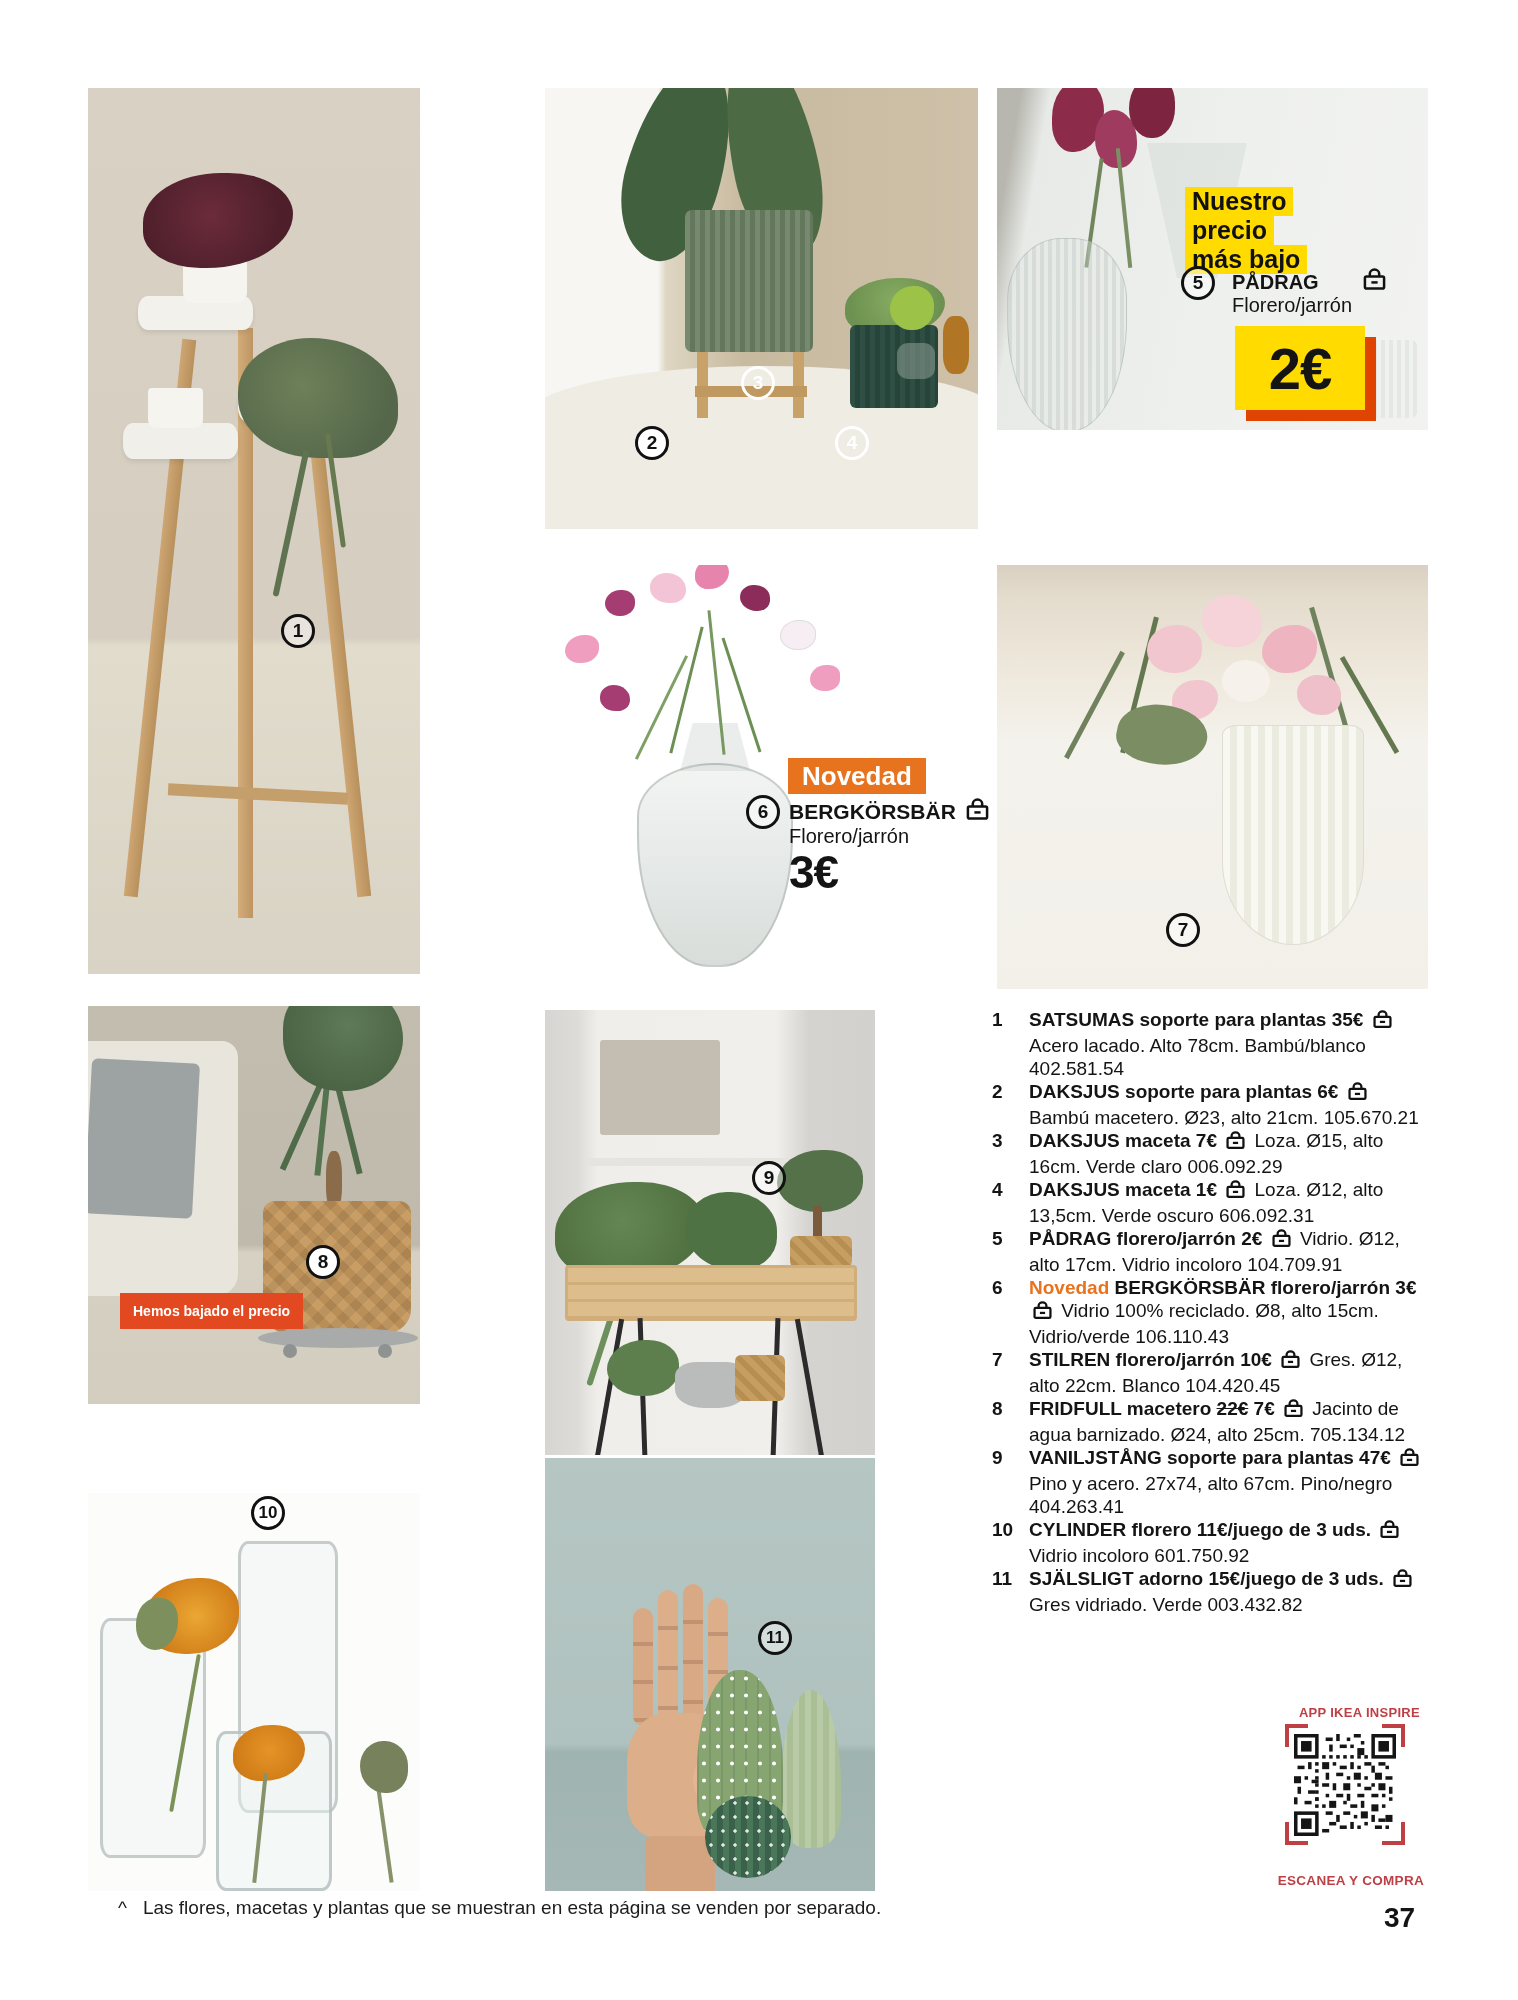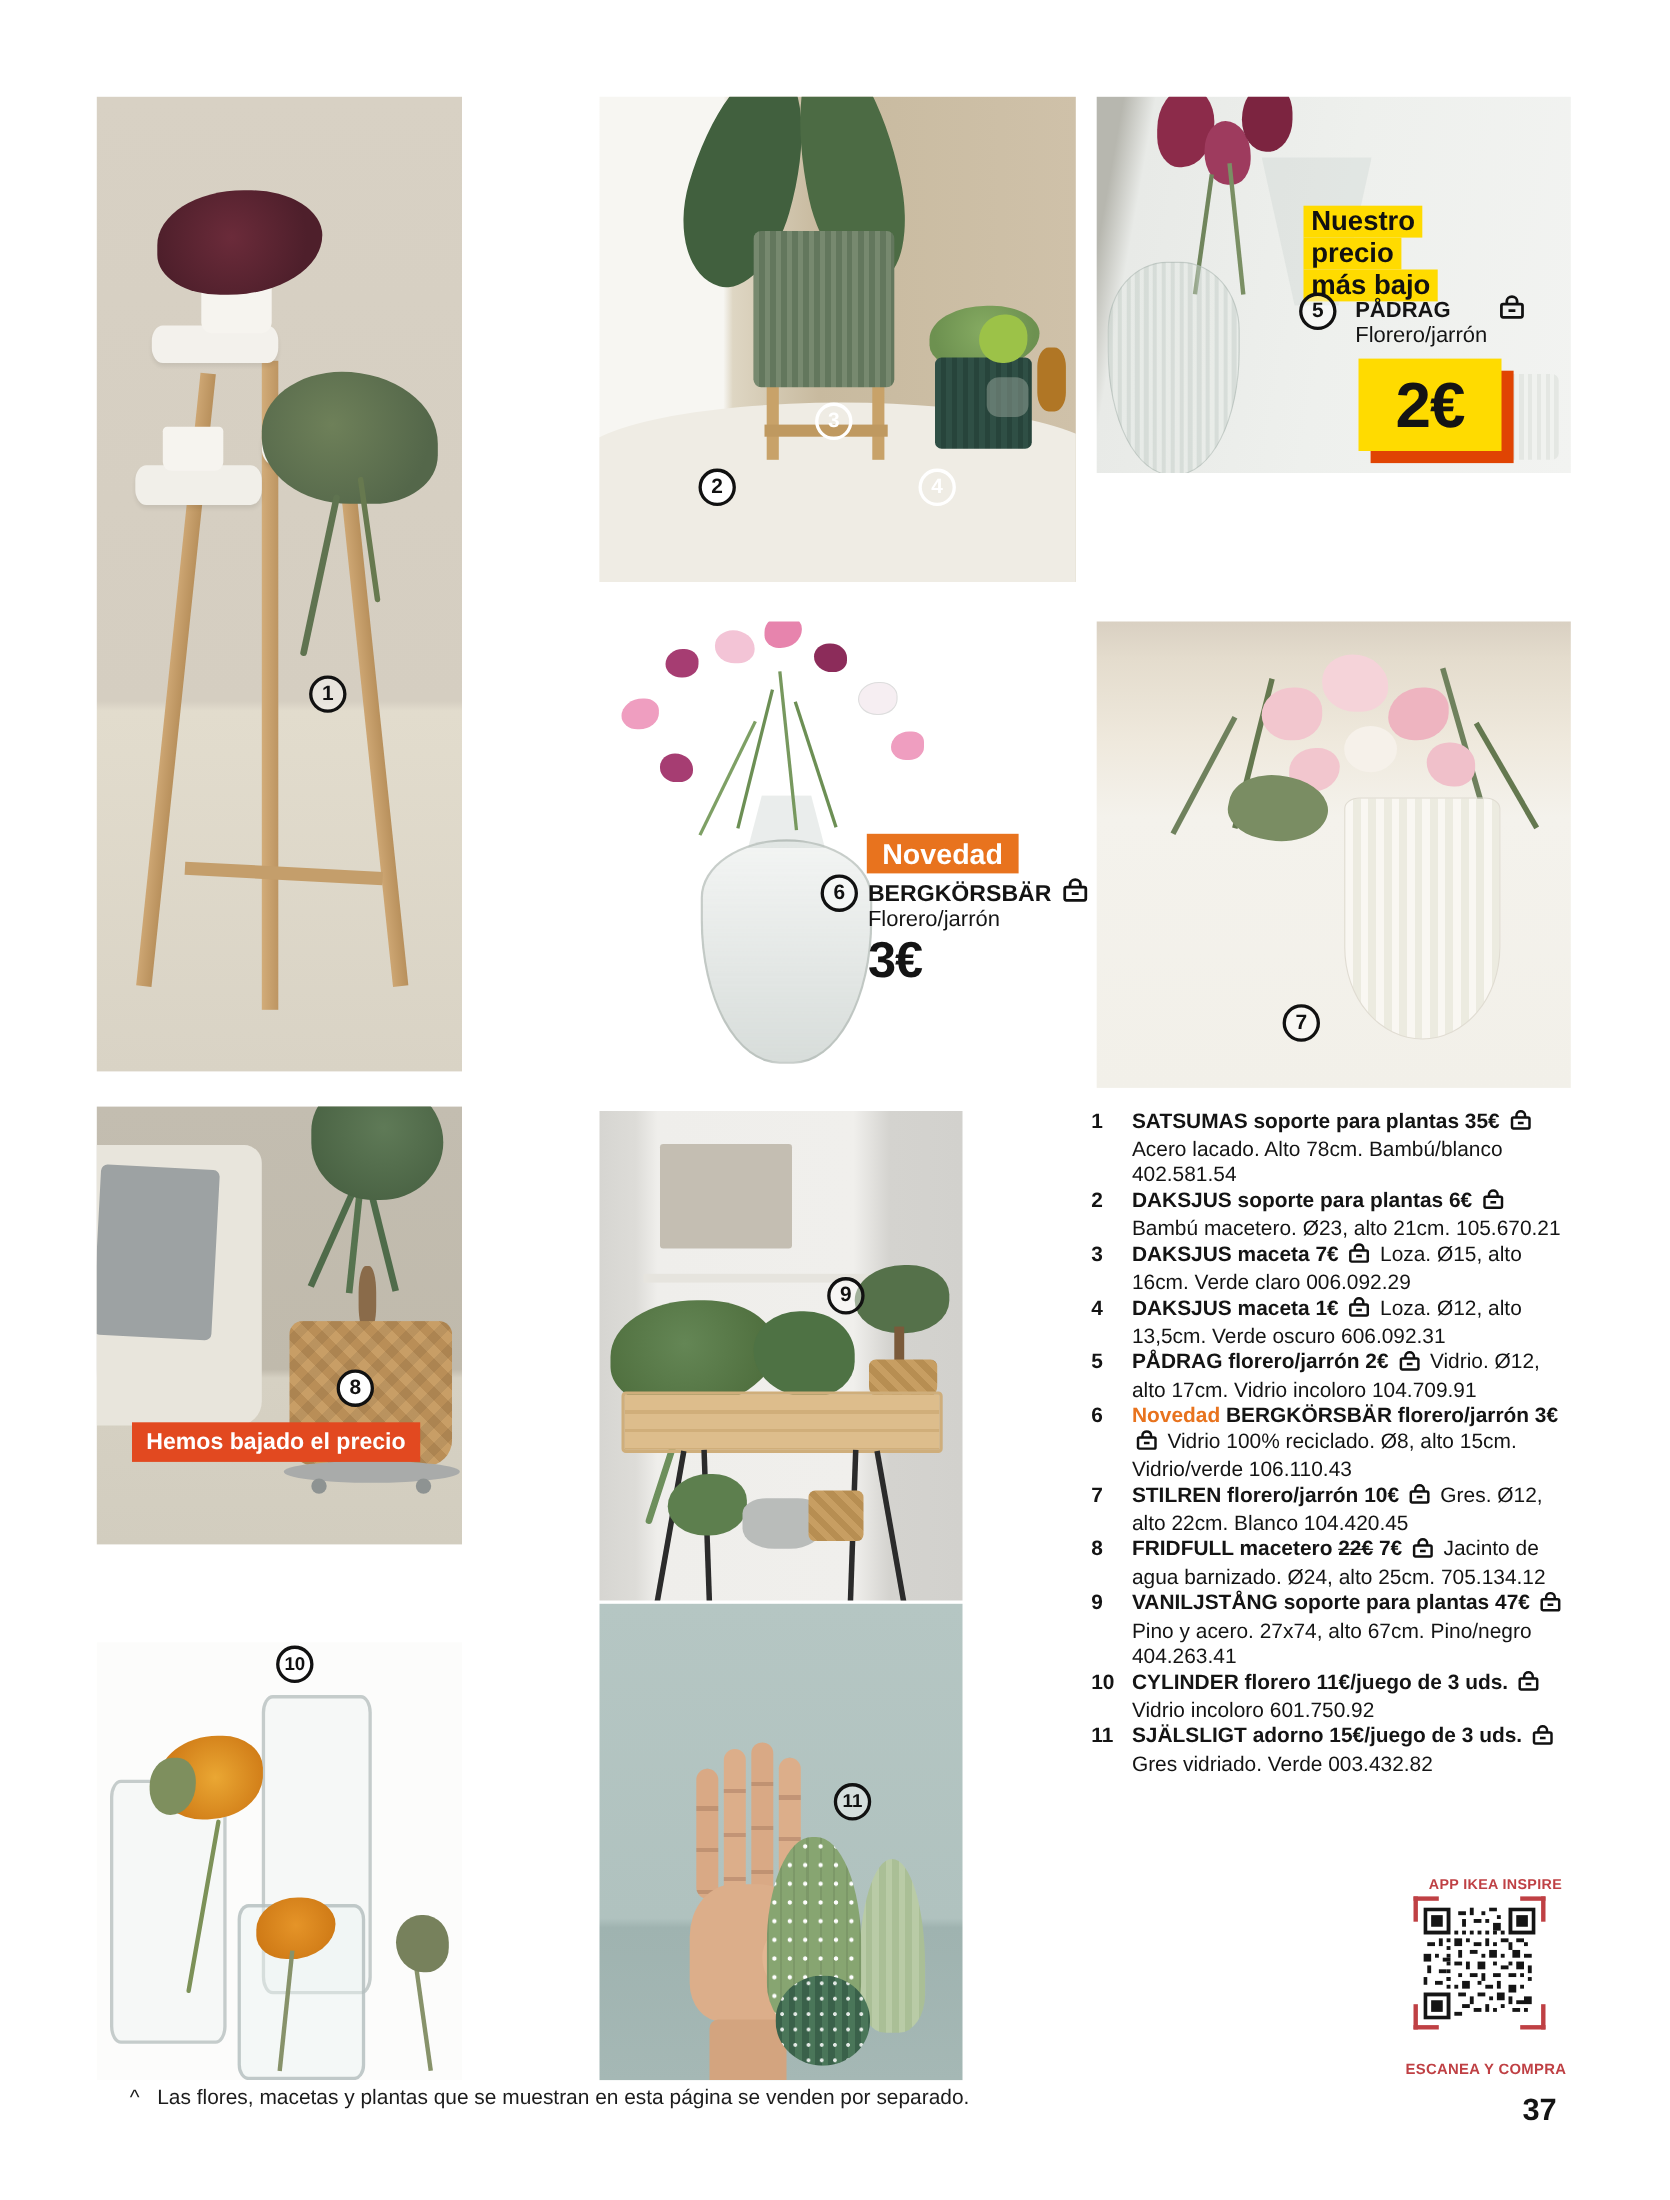--- a/index.html
+++ b/index.html
@@ -20,21 +20,21 @@
   .yl{display:table;background:#FFDB00;color:#111;font-weight:700;font-size:25px;line-height:25px;
       padding:2px 7px;}
   .lbl-name{position:absolute;font-weight:700;font-size:20px;display:flex;align-items:center;gap:6px;z-index:5;}
   .lbl-type{position:absolute;font-size:20px;z-index:5;}
   .price-big{position:absolute;font-weight:700;font-size:46px;letter-spacing:-1px;z-index:5;}
   .price-box{position:absolute;width:130px;height:84px;background:#FFDB00;box-shadow:11px 11px 0 #E04403;
              display:flex;align-items:center;justify-content:center;font-weight:700;font-size:58px;
              letter-spacing:-1px;z-index:5;}
   .novedad{position:absolute;background:#E8731E;color:#fff;font-weight:700;font-size:26px;line-height:34px;
            padding:1px 14px;display:table;z-index:5;}
-  .pricedrop{position:absolute;background:#E24920;color:#fff;font-weight:700;font-size:21px;line-height:22px;
+  .pricedrop{position:absolute;background:#E24920;color:#fff;font-weight:700;font-size:14px;line-height:22px;
              padding:7px 13px;display:table;z-index:5;}
 
   
   .plist{position:absolute;left:992px;top:1008px;width:438px;margin:0;padding:0;list-style:none;
          font-size:19px;line-height:23px;}
   .plist li{display:flex;align-items:flex-start;}
   .no{flex:0 0 37px;font-weight:700;}
   .pbody{flex:1;}
   .pbody b{font-weight:700;}
   .px{color:#E8731E;font-weight:700;}

